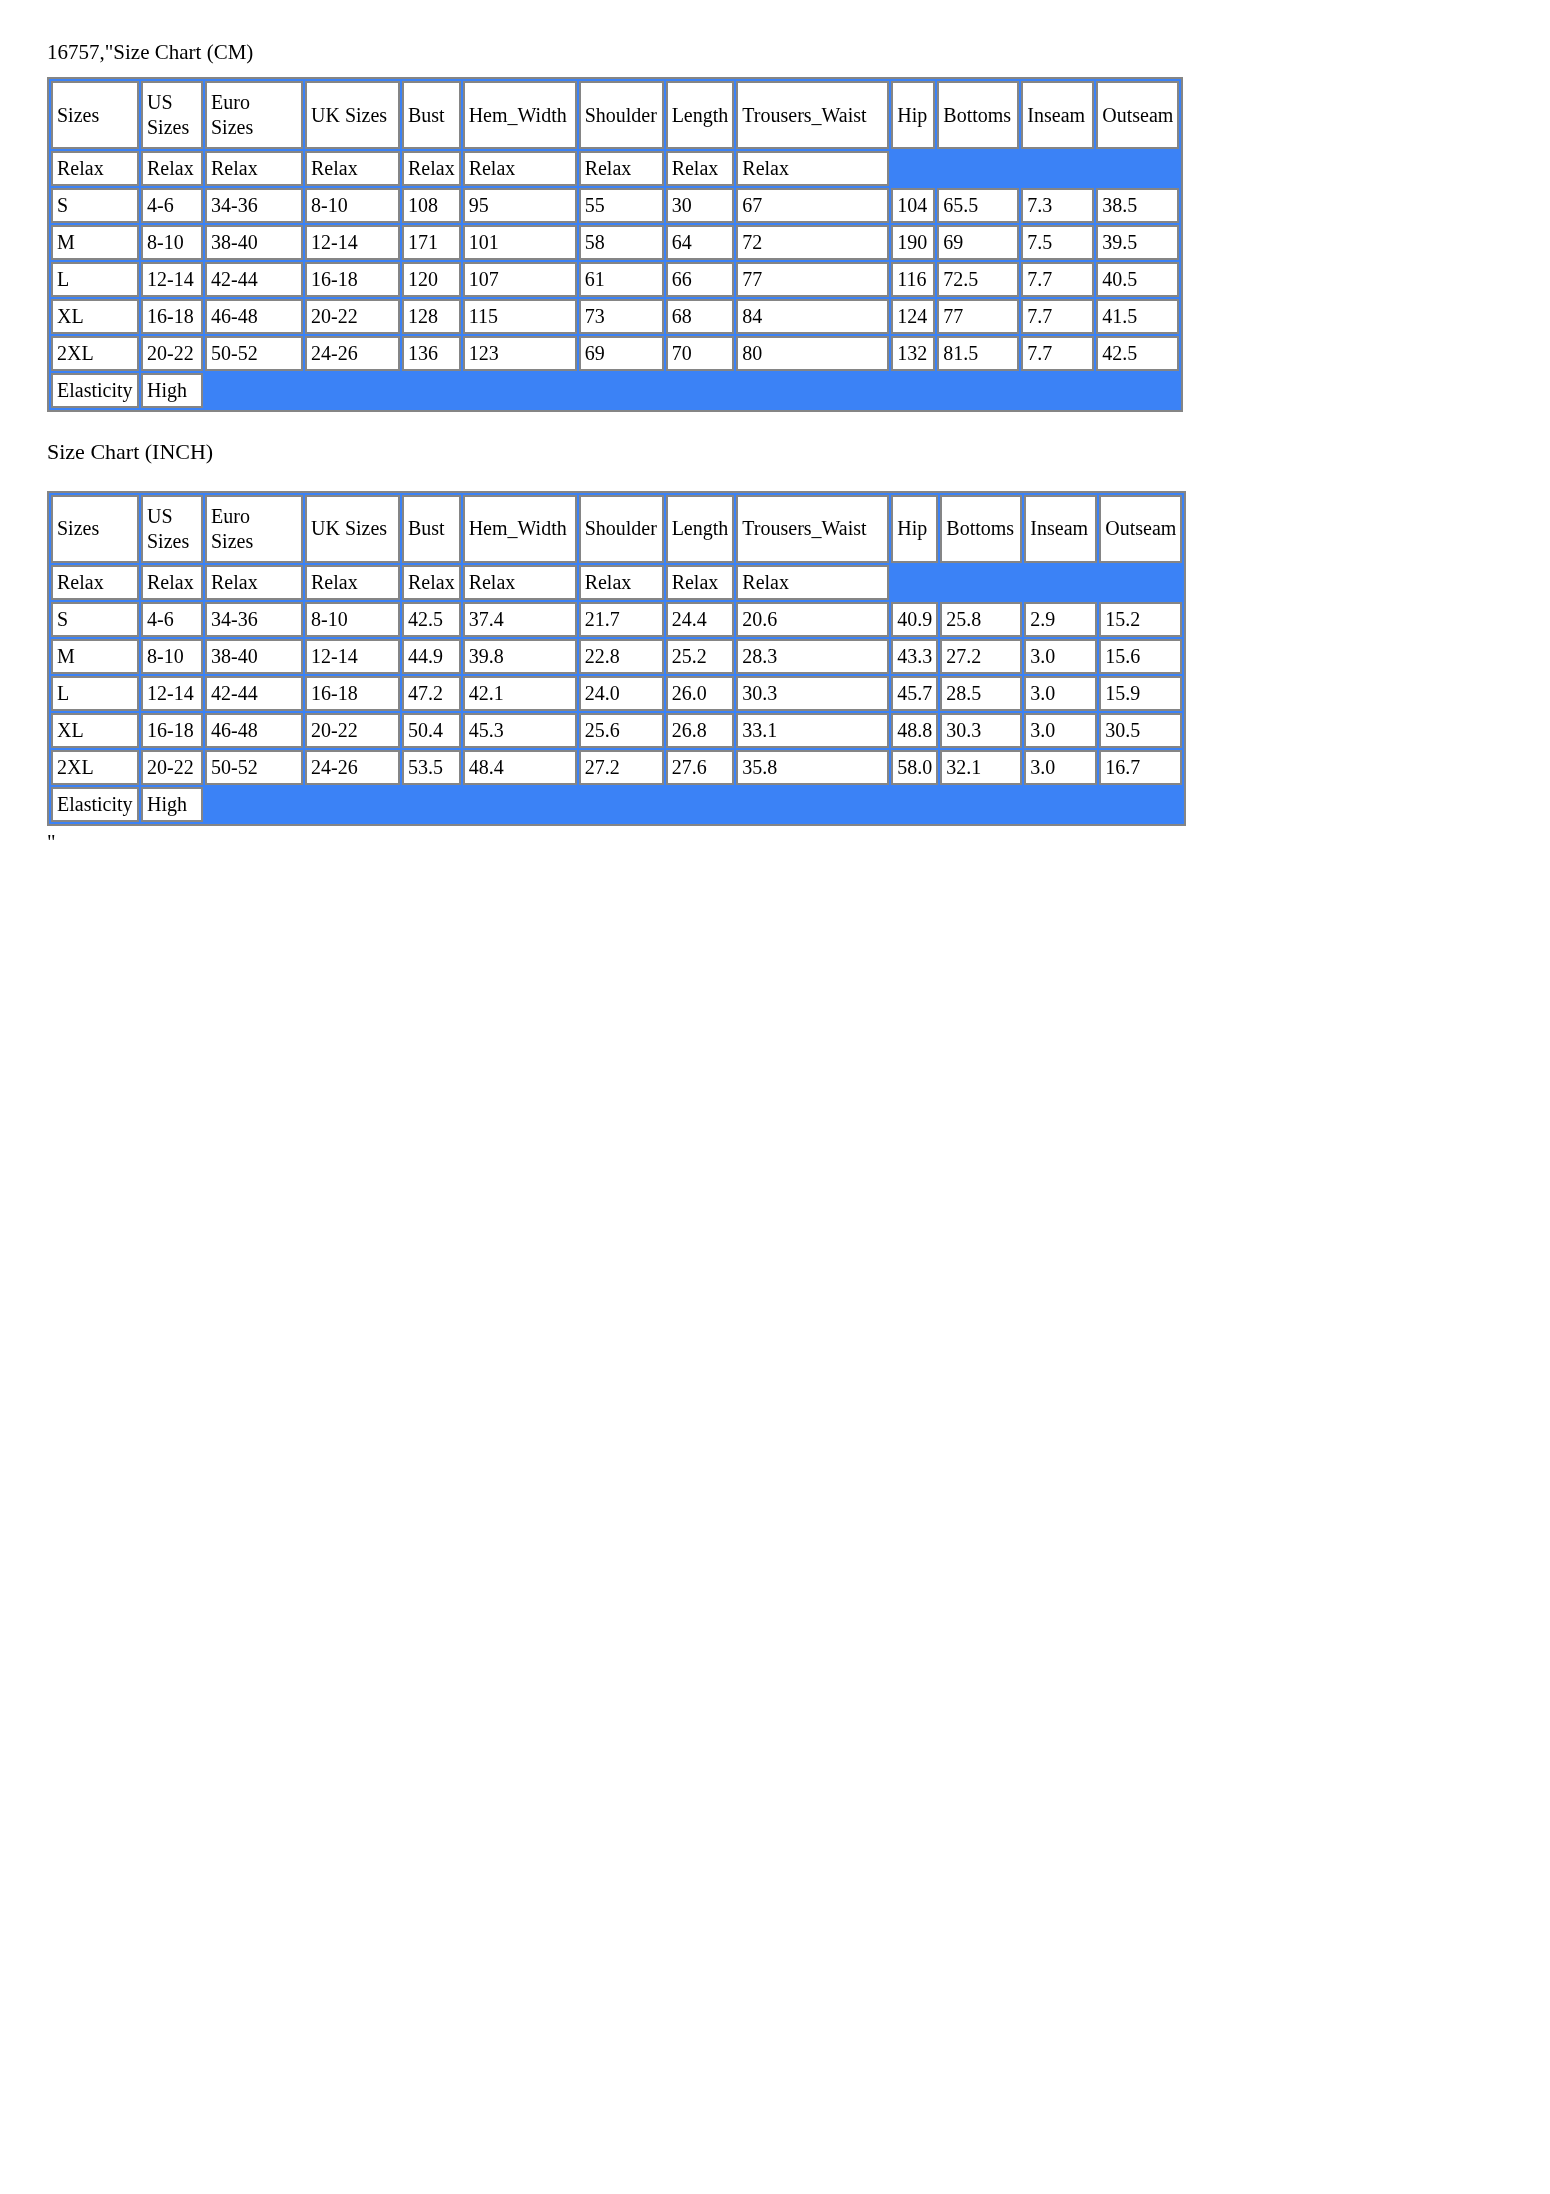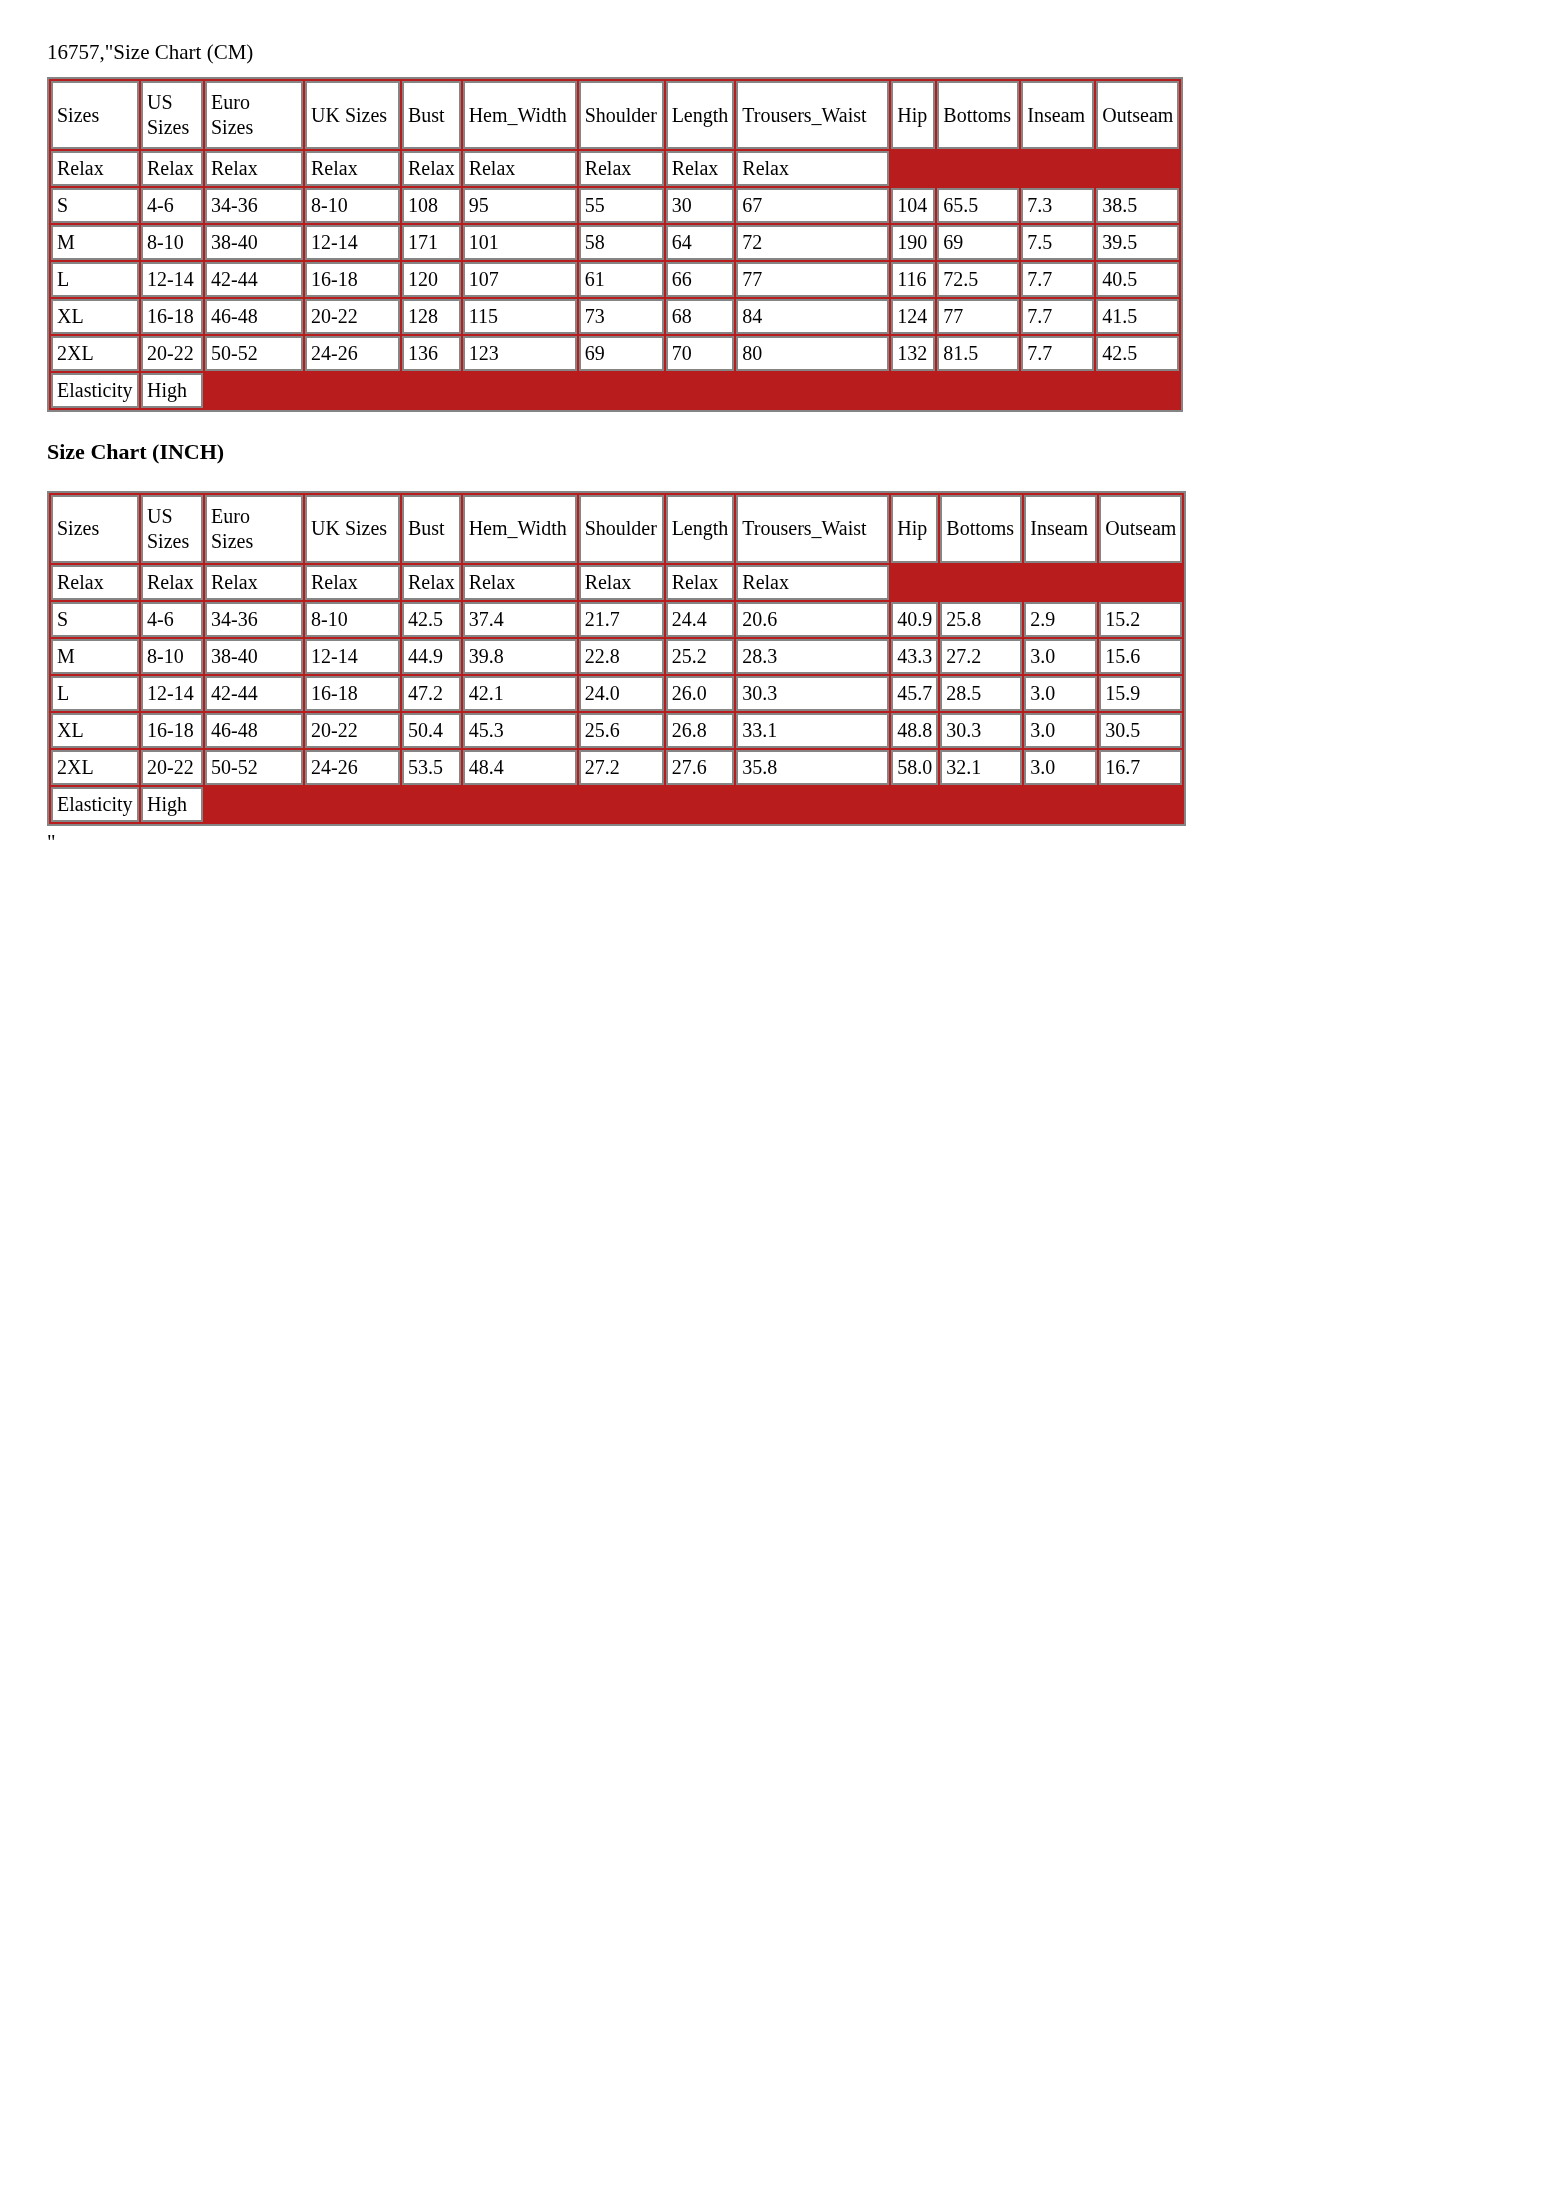--- a/index.html
+++ b/index.html
@@ -20,42 +20,42 @@
   .plain-title {
     font-size: 21px;
     line-height: 1.2;
     margin: 0 0 12px 0;
     white-space: pre;
   }
   table.sizechart {
     border-collapse: separate;
     border-spacing: 2px;
     border: 2px solid #858585;
-    background: #b91c1c;
+    background: #3b82f6;
   }
   .sizechart th, .sizechart td {
     border: 2px solid #858585;
     font-weight: normal;
     font-size: 20px;
     line-height: 1.25;
     text-align: left;
     vertical-align: middle;
     padding: 1px 4px;
     background: #ffffff;
     overflow: hidden;
   }
   .sizechart thead th { height: 62px; }
   .sizechart tbody td { height: 29px; }
   .sizechart td.blank {
     border: none;
     background: transparent;
   }
   h4.inch-heading {
     font-size: 22px;
-    font-weight: bold;
+    font-weight: normal;
     line-height: 1.2;
     margin: 27px 0 25px 0;
   }
   .trailing-quote {
     font-size: 21px;
     margin-top: 4px;
     white-space: pre;
   }
 </style>
 </head>

